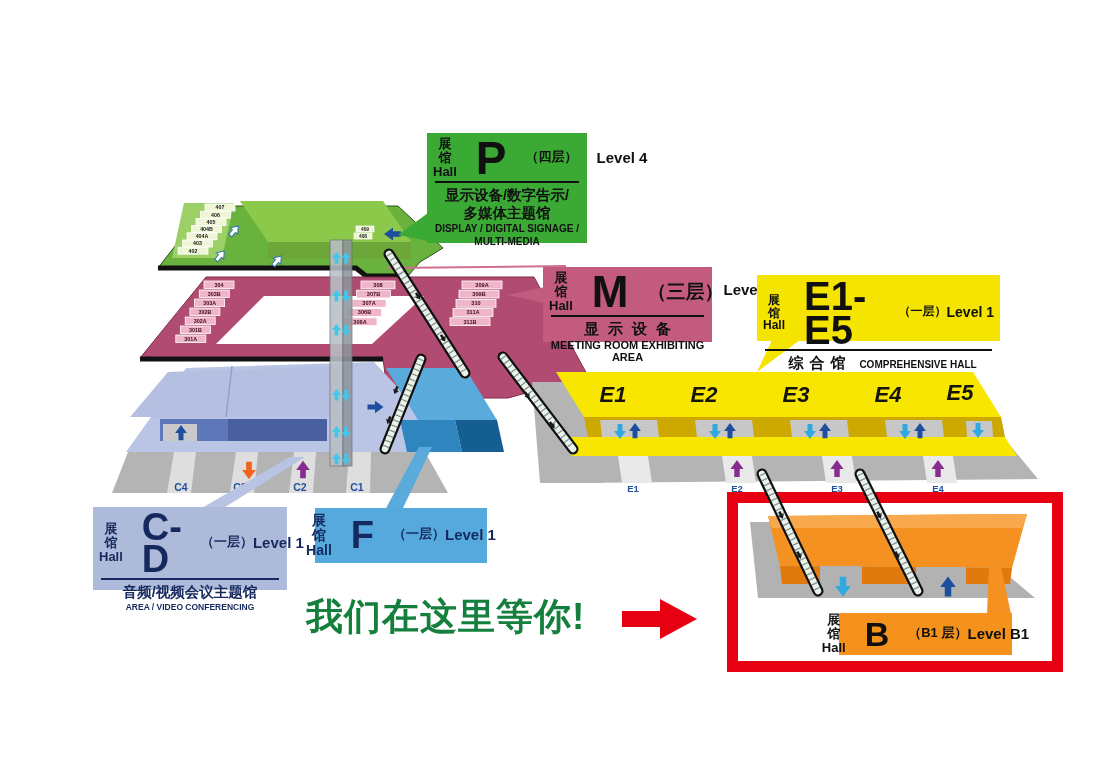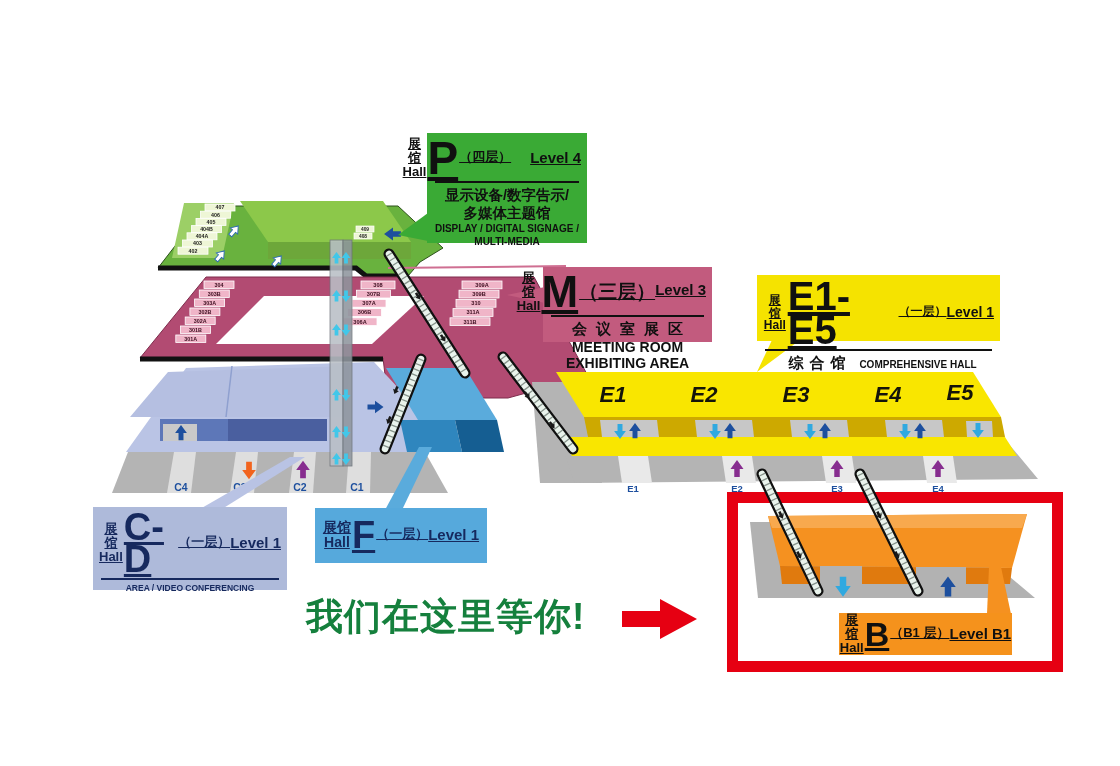--- a/index.html
+++ b/index.html
@@ -1,39 +1,39 @@
 <!DOCTYPE html>
 <html><head>
 <meta charset="utf-8">
 <style>
   html,body{margin:0;padding:0;background:#ffffff;}
   body{width:1120px;height:766px;position:relative;overflow:hidden;
        font-family:"Liberation Sans",sans-serif;}
   #stage{position:absolute;left:0;top:0;width:1120px;height:766px;}
   svg#map{position:absolute;left:0;top:0;}
   .hall-label{position:absolute;box-sizing:border-box;padding:4px 6px;color:#101010;}
-  .hl-top{display:flex;align-items:center;justify-content:flex-end;gap:1px;text-decoration:underline;}
+  .hl-top{display:flex;align-items:center;justify-content:flex-start;gap:19px;}
   .hl-zh-en{display:flex;flex-direction:column;line-height:1.08;font-weight:bold;text-align:center;}
   .hl-code{font-weight:bold;line-height:.85;}
   .hl-floor{display:flex;flex-direction:row;line-height:1.1;font-weight:bold;text-align:center;white-space:nowrap;}
   .hl-rule{border-top:2.5px solid #101010;margin:2px 2px 3px 2px;}
   .hl-cn{font-weight:bold;text-align:center;}
   .hl-en{font-weight:bold;text-align:center;}
   
   #label-p{left:427px;top:133px;width:160px;height:110px;background:#3aaa35;}
   #label-p .hl-zh-en{font-size:13px;} #label-p .hl-code{font-size:46px;}
   #label-p .hl-floor .f1{font-size:13px;} #label-p .hl-floor .f2{font-size:15px;margin-left:19px;}
   #label-p .hl-cn{font-size:14.5px;line-height:1.25;}
   #label-p .hl-en{font-size:10px;line-height:1.3;}
   
   #label-m{left:543px;top:267px;width:169px;height:75px;background:#c25b7e;}
   #label-m .hl-zh-en{font-size:13px;} #label-m .hl-code{font-size:44px;}
   #label-m .hl-floor .f1{font-size:19px;} #label-m .hl-floor .f2{font-size:15px;}
   #label-m .hl-cn{font-size:15px;letter-spacing:9px;padding-left:9px;}
-  #label-m .hl-en{font-size:14px;}
+  #label-m .hl-en{font-size:11px;}
   
   #label-e{left:757px;top:275px;width:243px;height:66px;background:#f5e300;}
   #label-e .hl-zh-en{font-size:12px;} #label-e .hl-code{font-size:40px;}
   #label-e .hl-floor .f1{font-size:12px;} #label-e .hl-floor .f2{font-size:14px;}
   #label-e .hl-row2{display:flex;align-items:baseline;justify-content:center;gap:8px;}
   #label-e .hl-cn{font-size:15px;letter-spacing:6px;margin-left:8px;}
   #label-e .hl-en{font-size:10px;}
   
   #label-cd{left:93px;top:507px;width:194px;height:83px;background:#aebada;color:#16295e;}
   #label-cd .hl-rule{border-top-color:#16295e;}
@@ -382,21 +382,21 @@
           <span>展馆</span>
           <span>Hall</span>
         </div>
     <div class="hl-code">M</div>
     <div class="hl-floor">
           <span class="f1">（三层）</span>
           <span class="f2">Level 3</span>
         </div>
   </div>
   <div class="hl-rule"></div>
-  <div class="hl-cn">会议室展区</div>
+  <div class="hl-cn">显示设备</div>
   <div class="hl-en">MEETING ROOM EXHIBITING AREA</div>
 </div>
 
 <div class="hall-label" id="label-e">
   <div class="hl-top">
     <div class="hl-zh-en">
           <span>展馆</span>
           <span>Hall</span>
         </div>
     <div class="hl-code">E1-E5</div>
@@ -418,20 +418,21 @@
           <span>展馆</span>
           <span>Hall</span>
         </div>
     <div class="hl-code">C-D</div>
     <div class="hl-floor">
           <span class="f1">（一层）</span>
           <span class="f2">Level 1</span>
         </div>
   </div>
   <div class="hl-rule"></div>
+  <div class="hl-cn">音频/视频会议主题馆</div>
   <div class="hl-en">AREA / VIDEO CONFERENCING</div>
 </div>
 
 <div class="hall-label" id="label-f">
   <div class="hl-top">
     <div class="hl-zh-en">
           <span>展馆</span>
           <span>Hall</span>
         </div>
     <div class="hl-code">F</div>

